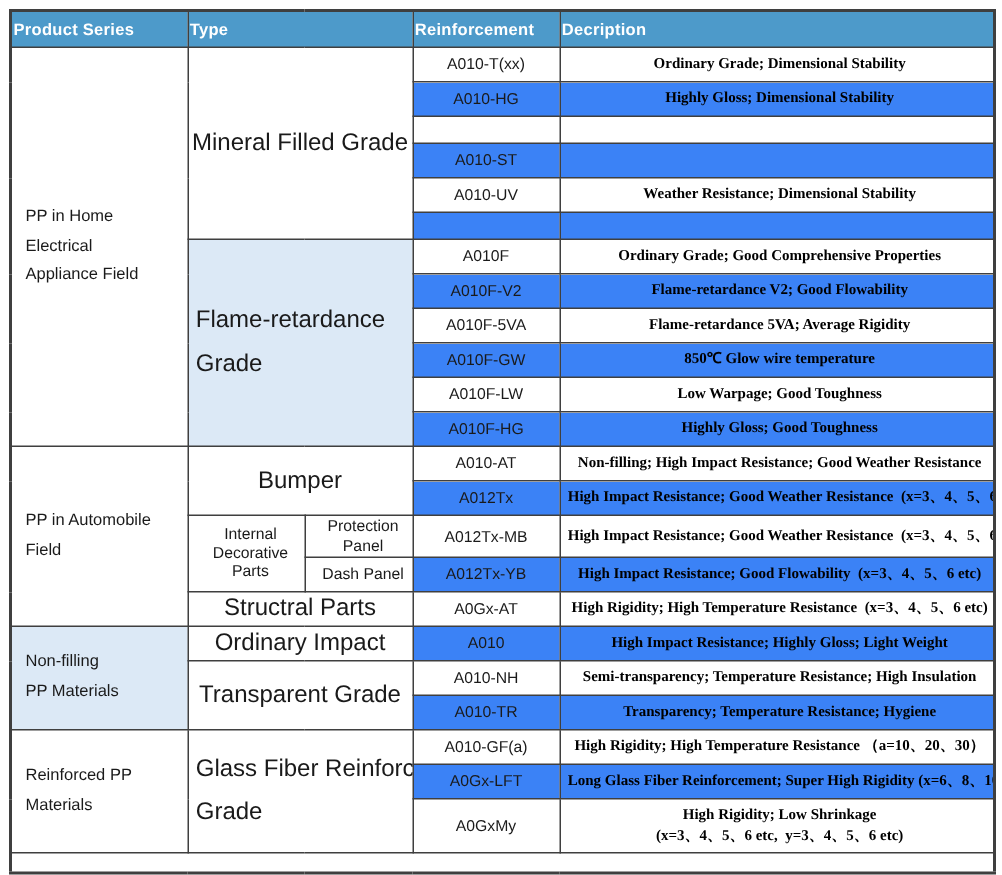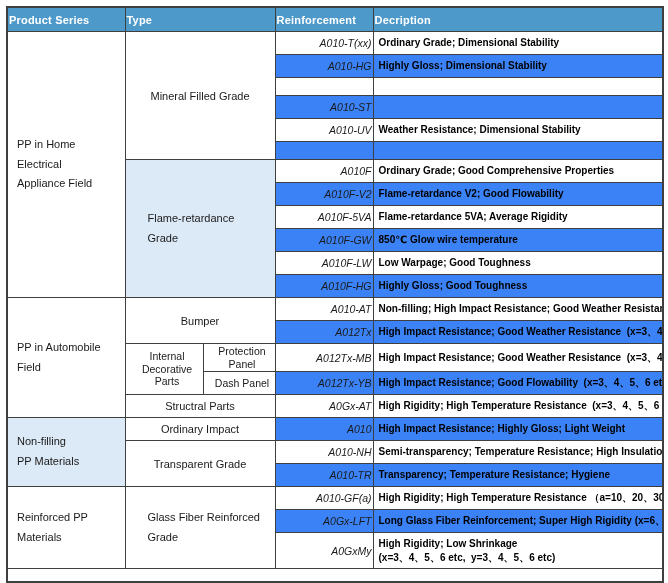--- a/index.html
+++ b/index.html
@@ -51,42 +51,42 @@
   td.prod {
     font-size:11px;
     font-weight:400;
     text-align:left;
     padding-left:9px;
     white-space:pre;
     line-height:1.8;
     background:#ffffff;
   }
   td.type {
-    font-size:11px;
+    font-size:16px;
     font-weight:400;
     white-space:pre;
     background:#ffffff;
   }
   td.t-center { text-align:center; }
-  td.t-left { text-align:left; padding-left:22px; line-height:1.8; }
+  td.t-left { text-align:left; padding-left:5px; line-height:1.8; }
   td.t-tight { text-align:center; padding-left:7px; line-height:1.2; font-size:10.5px; }
   td.spec {
     font-size:10.5px;
-    text-align:right;
-    white-space:pre;
-    font-style:italic;
+    text-align:center;
+    white-space:pre;
   }
   td.desc {
     font-size:10px;
     font-weight:700;
     color:#000000;
-    text-align:left;
+    text-align:center;
     padding-left:5px;
     white-space:pre;
     line-height:1.35;
+    font-family:Liberation Serif, serif;
   }
 </style>
 </head>
 <body>
 
 <div class="page">
 <table class="pp">
   <colgroup>
     <col class="c-prod">
         <col class="c-type-a">

